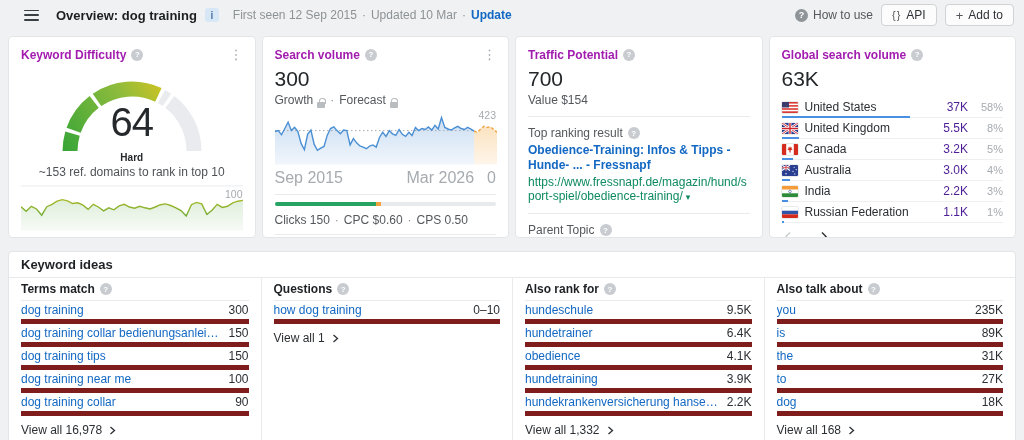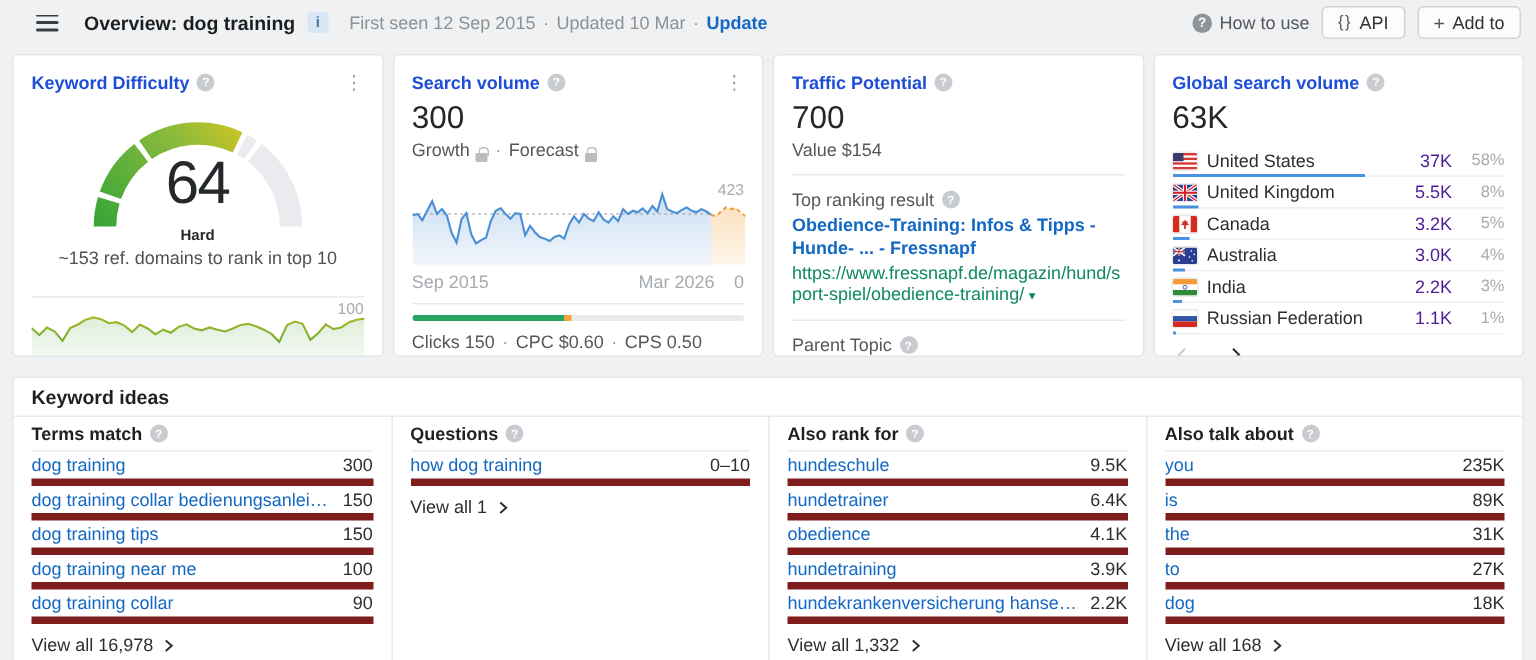--- a/index.html
+++ b/index.html
@@ -17,40 +17,40 @@
 .tb-right{margin-left:auto;display:flex;align-items:center;gap:8px}
 .howto{display:flex;align-items:center;gap:5px;color:#54585c;cursor:pointer}
 .qcircle{width:13px;height:13px;border-radius:50%;background:#8f9499;color:#fff;font-size:9px;font-weight:bold;display:inline-flex;align-items:center;justify-content:center}
 .tb-btn{display:flex;align-items:center;gap:5px;height:22px;padding:0 10px;background:#fcfcfc;border:1px solid #cfd3d6;border-radius:4px;color:#2f3337;font-size:12px;cursor:pointer}
 .braces{font-size:11px;color:#54585c;letter-spacing:1px}
 .plus{font-size:13px;color:#54585c}
 
 .cards{display:flex;gap:6px;padding:6px 8px 0}
 .card{background:#fff;border:1px solid #e3e6e8;border-radius:4px;flex:1;height:202px;padding:9px 12px;overflow:hidden;position:relative}
 .card-head{display:flex;align-items:center;gap:5px;height:17px}
-.card-title{font-weight:bold;font-size:12px;color:#1d4ed8}
+.card-title{font-weight:bold;font-size:12px;color:#a21caf}
 .qi{width:12px;height:12px;border-radius:50%;background:#c8ccd0;color:#fff;font-size:8px;font-weight:bold;display:inline-flex;align-items:center;justify-content:center;flex:none;cursor:pointer}
 .kebab{margin-left:auto;color:#9aa0a5;font-size:13px;cursor:pointer;line-height:10px}
 .big-num{font-size:21px;color:#24272a;margin-top:4px;line-height:24px}
 .sub-line{color:#54585c;margin-top:2px;display:flex;align-items:flex-end;flex-wrap:nowrap}
 .hr{border:none;border-top:1px solid #e8eaec;margin:7px 0}
 
 .lock{display:inline-block;position:relative;width:8px;height:6px;background:#b9bdc0;border-radius:1px;margin-left:4px;top:1px}
 .lock::before{content:"";position:absolute;left:1.5px;top:-4px;width:5px;height:5px;border:1.4px solid #b9bdc0;border-bottom:none;border-radius:3px 3px 0 0}
 
 .gauge-wrap{position:relative;height:96px;margin-top:4px}
 .gauge-wrap svg{display:block;margin:0 auto}
 .gauge-num{position:absolute;left:0;right:0;top:33px;text-align:center;font-size:40px;color:#26292c;letter-spacing:-1px}
 .gauge-hard{position:absolute;left:0;right:0;top:85px;text-align:center;font-weight:bold;font-size:10px;color:#26292c}
 .gauge-sub{text-align:center;color:#4e5256;margin-top:2px}
 
-.chart-wrap{position:relative;margin-top:18px}
+.chart-wrap{position:relative;margin-top:6px}
 .ymax{position:absolute;right:0;top:-4px;font-size:10.5px;color:#a6abb0}
 .ymax.kd{top:3px}
-.xrow{display:flex;align-items:center;font-size:12px;color:#a6abb0;margin-top:1px}
+.xrow{display:flex;align-items:center;font-size:16px;color:#a6abb0;margin-top:1px}
 .xrow .xend{margin-left:auto}
 .xrow .xzero{margin-left:13px}
 
 .clicks-bar{height:4px;border-radius:2px;background:#e8eaec;overflow:hidden;display:flex;margin:2px 0 7px}
 .clicks-bar .seg-green{background:#27a463;height:100%}
 .clicks-bar .seg-orange{background:#f2a33c;height:100%}
 
 .tp-label{display:flex;align-items:center;gap:5px;color:#54585c;margin-bottom:3px}
 .blue-link{color:#1268c3;font-weight:bold;cursor:pointer;line-height:15px}
 .green-url{color:#0e8a60;line-height:14px;word-break:break-all;margin-top:2px;cursor:pointer}

